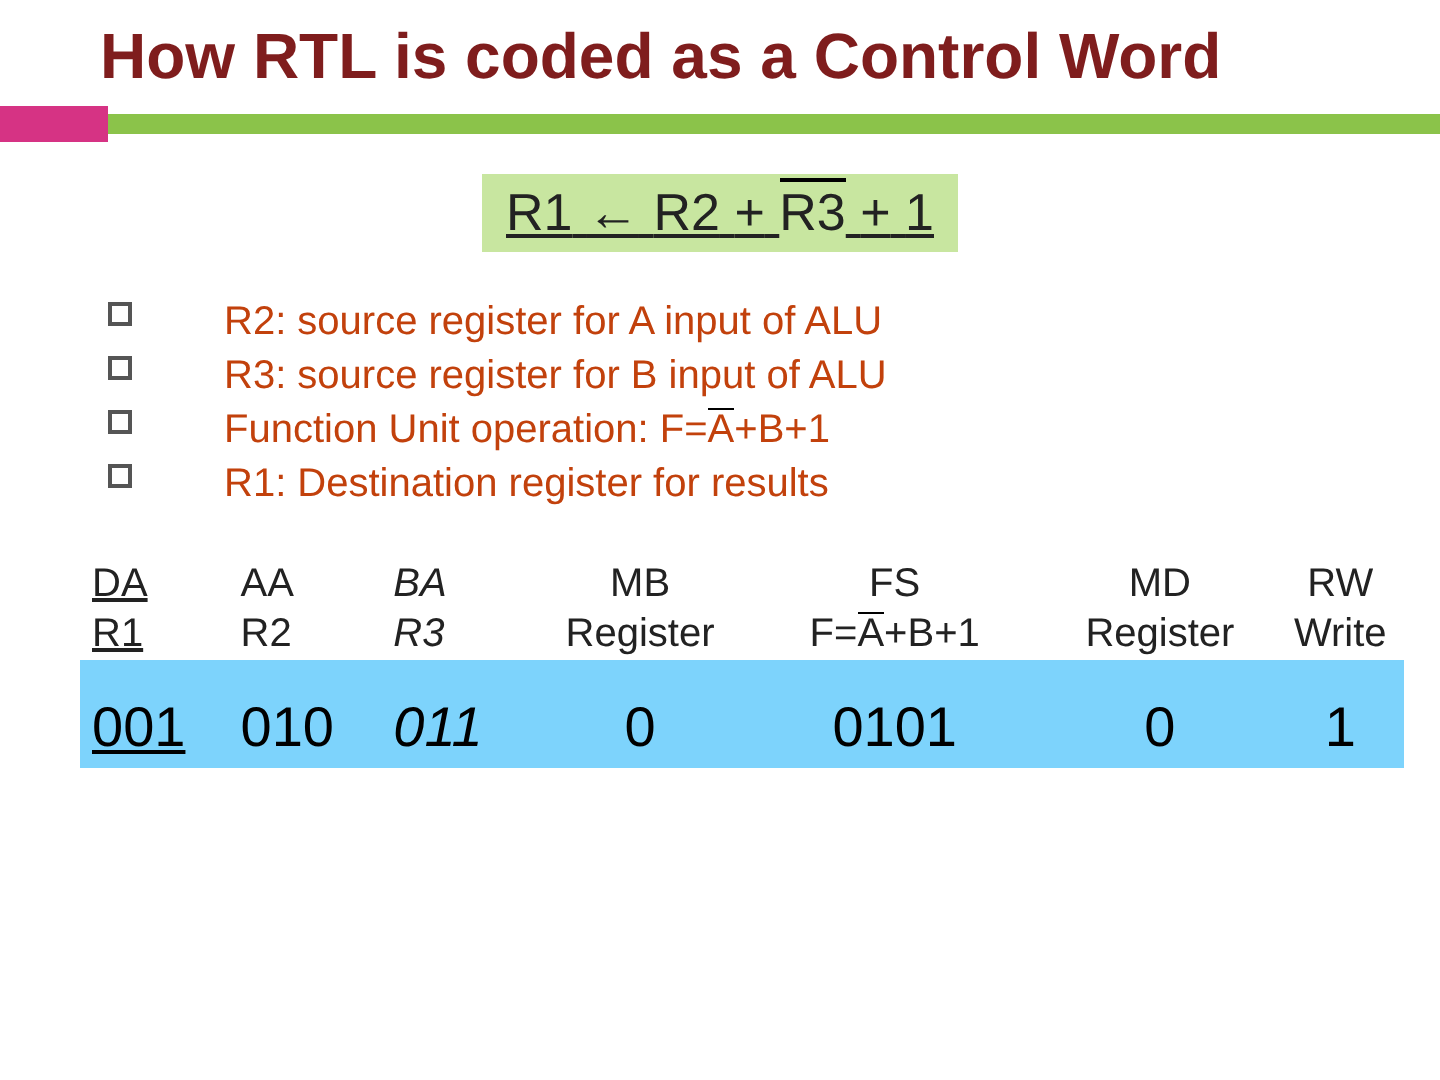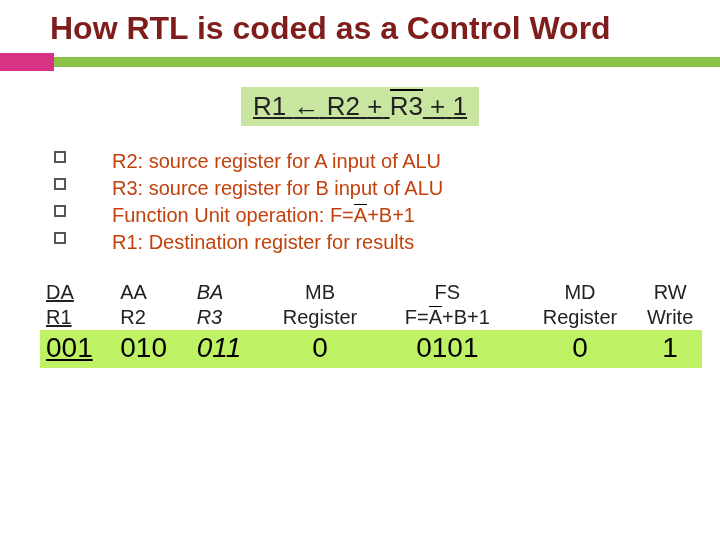--- a/index.html
+++ b/index.html
@@ -105,23 +105,23 @@
   }
   td {
     padding: 1px 6px;
     vertical-align: top;
     text-align: left;
     white-space: nowrap;
   }
   tr.header td { font-weight: normal; }
   tr.sub td { }
   tr.codes td {
-    background: #bef264;
+    background: #7dd3fc;
     font-size: 28px;
-    padding: 2px 6px 4px 6px;
+    padding: 18px 6px 4px 6px;
     color: #000;
   }
   .c0 { width: 70px; text-decoration: underline; }
   .c1 { width: 72px; }
   .c2 { width: 72px; font-style: italic; }
   .c3 { width: 100px; text-align: center; }
   .c4 { width: 140px; text-align: center; }
   .c5 { width: 110px; text-align: center; }
   .c6 { width: 60px; text-align: center; }
   tr.codes .c3, tr.codes .c4, tr.codes .c5, tr.codes .c6 { text-align: center; }

